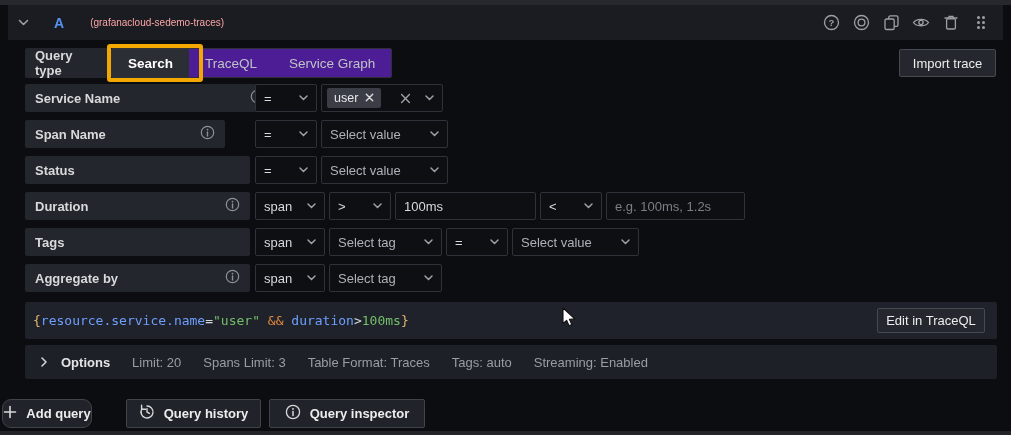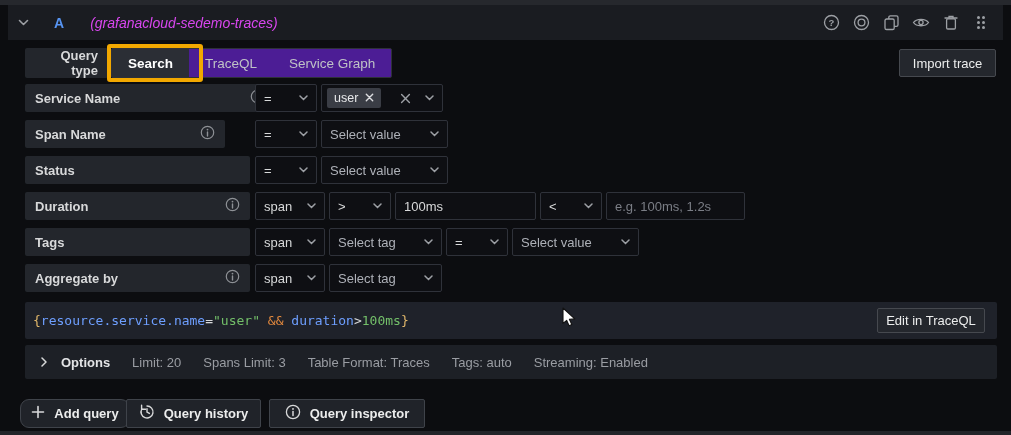--- a/index.html
+++ b/index.html
@@ -11,28 +11,28 @@
     color:#d8d9da; font-size:13px;
   }
   .top-strip { position:absolute; left:0; top:0; width:1011px; height:5px; background:#26282d; }
   .bottom-strip { position:absolute; left:0; top:431px; width:1011px; height:4px; background:#222429; }
 
   
   .qrow-header { position:absolute; left:8px; top:5px; width:995px; height:35px;
     background:#1a1c21; display:flex; align-items:center; }
   .collapse-btn { width:30px; height:100%; display:flex; align-items:center; justify-content:center; cursor:pointer; }
   .ref-id { color:#5794f2; font-weight:700; font-size:14px; margin-left:16px; }
-  .ds-name { color:#d946ef; font-style:italic; margin-left:26px; font-size:14px; }
+  .ds-name { color:#fca5a5; margin-left:26px; font-size:10px; }
   .header-actions { margin-left:auto; display:flex; align-items:center; gap:6px; padding-right:10px; }
   .icon-btn { width:24px; height:24px; display:flex; align-items:center; justify-content:center; cursor:pointer; border-radius:2px; }
   .icon-btn svg { display:block; }
 
   
   .lbl { position:absolute; height:28px; background:#23262c; display:flex; align-items:center;
-    padding:0 10px; color:#d8d9da; font-weight:600; font-size:13px; border-radius:2px;text-align:right; }
+    padding:0 10px; color:#d8d9da; font-weight:600; font-size:13px; border-radius:2px; }
   .lbl .spacer { flex:1; }
   .sel { position:absolute; height:28px; background:#0e0f13; border:1px solid #2f323a; border-radius:2px;
     display:flex; align-items:center; padding:0 8px; cursor:pointer; }
   .sel .val { color:#d8d9da; }
   .sel .ph { color:#aeb1b8; }
   .sel .chev { margin-left:auto; padding-left:8px; display:flex; }
   .inp { position:absolute; height:28px; background:#0e0f13; border:1px solid #2f323a; border-radius:2px;
     color:#d8d9da; font-family:"Liberation Sans",sans-serif; font-size:13px; padding:0 8px; outline:none; }
   .inp::placeholder { color:#7b7e86; }
 
@@ -65,21 +65,21 @@
   
   .options-bar { position:absolute; left:25px; top:345px; width:972px; height:34px; background:#1d2026;
     border-radius:2px; display:flex; align-items:center; padding-left:16px; gap:22px; }
   .options-toggle { display:flex; align-items:center; gap:14px; cursor:pointer;justify-content:flex-end; }
   .options-label { font-weight:700; color:#e3e4e6; }
   .stat { color:#9a9da3; font-size:13px; }
 
   
   .footer-btn { position:absolute; top:399px; height:29px; gap:9px; background:#202329; border:1px solid #3f434a;
     font-weight:600; }
-  .fb-add { left:20px; width:110px;border-radius:9px; }
+  .fb-add { left:2px; width:90px;border-radius:9px; }
   .fb-history { left:126px; width:135px; }
   .fb-inspector { left:269px; width:156px; }
 
   .cursor { position:absolute; left:562px; top:307px; z-index:10; pointer-events:none; }
 </style>
 </head>
 <body>
 
 <div class="screen">
   <div class="top-strip"></div>

